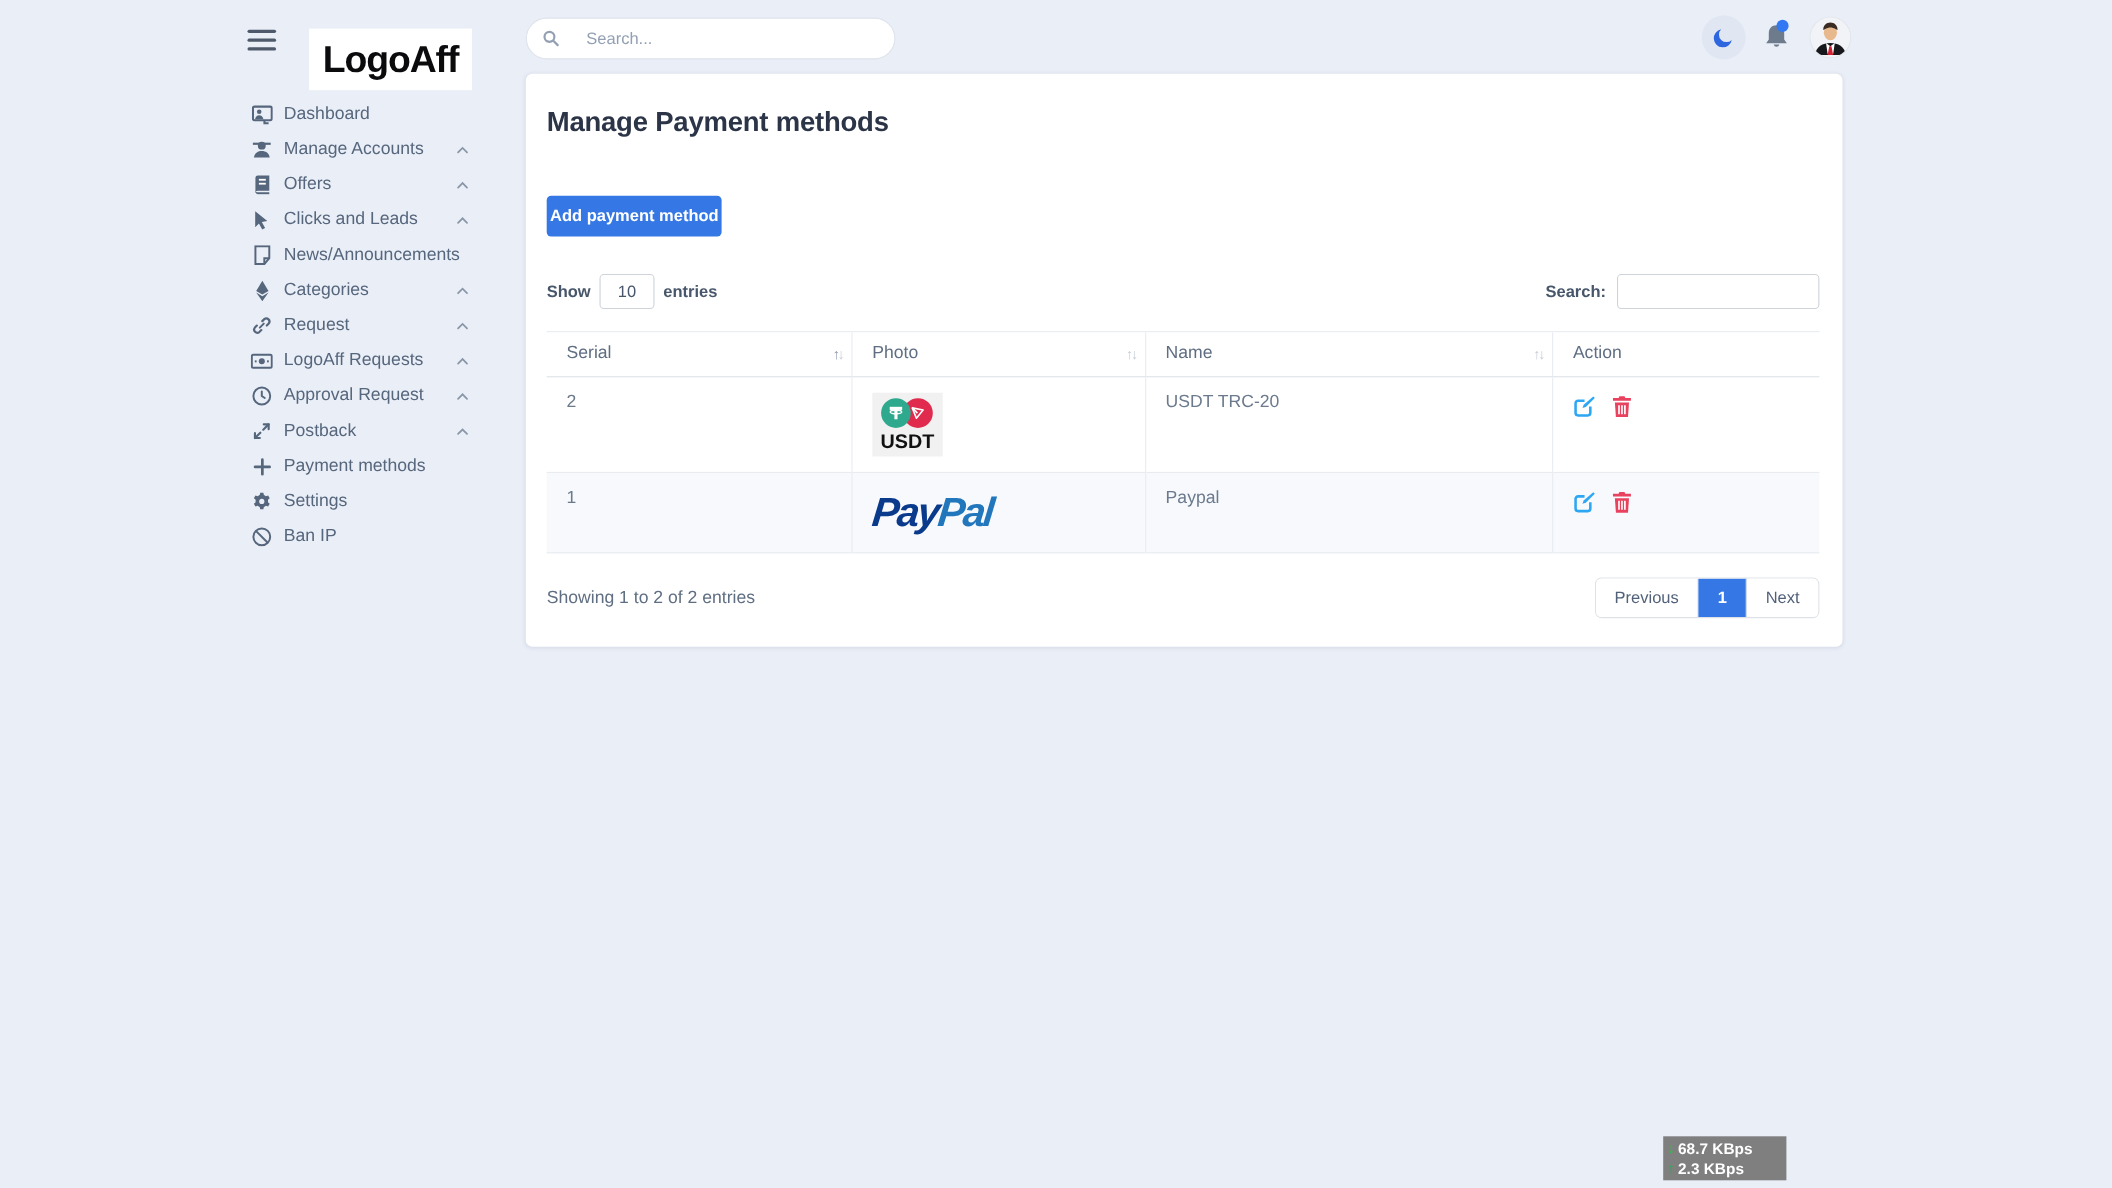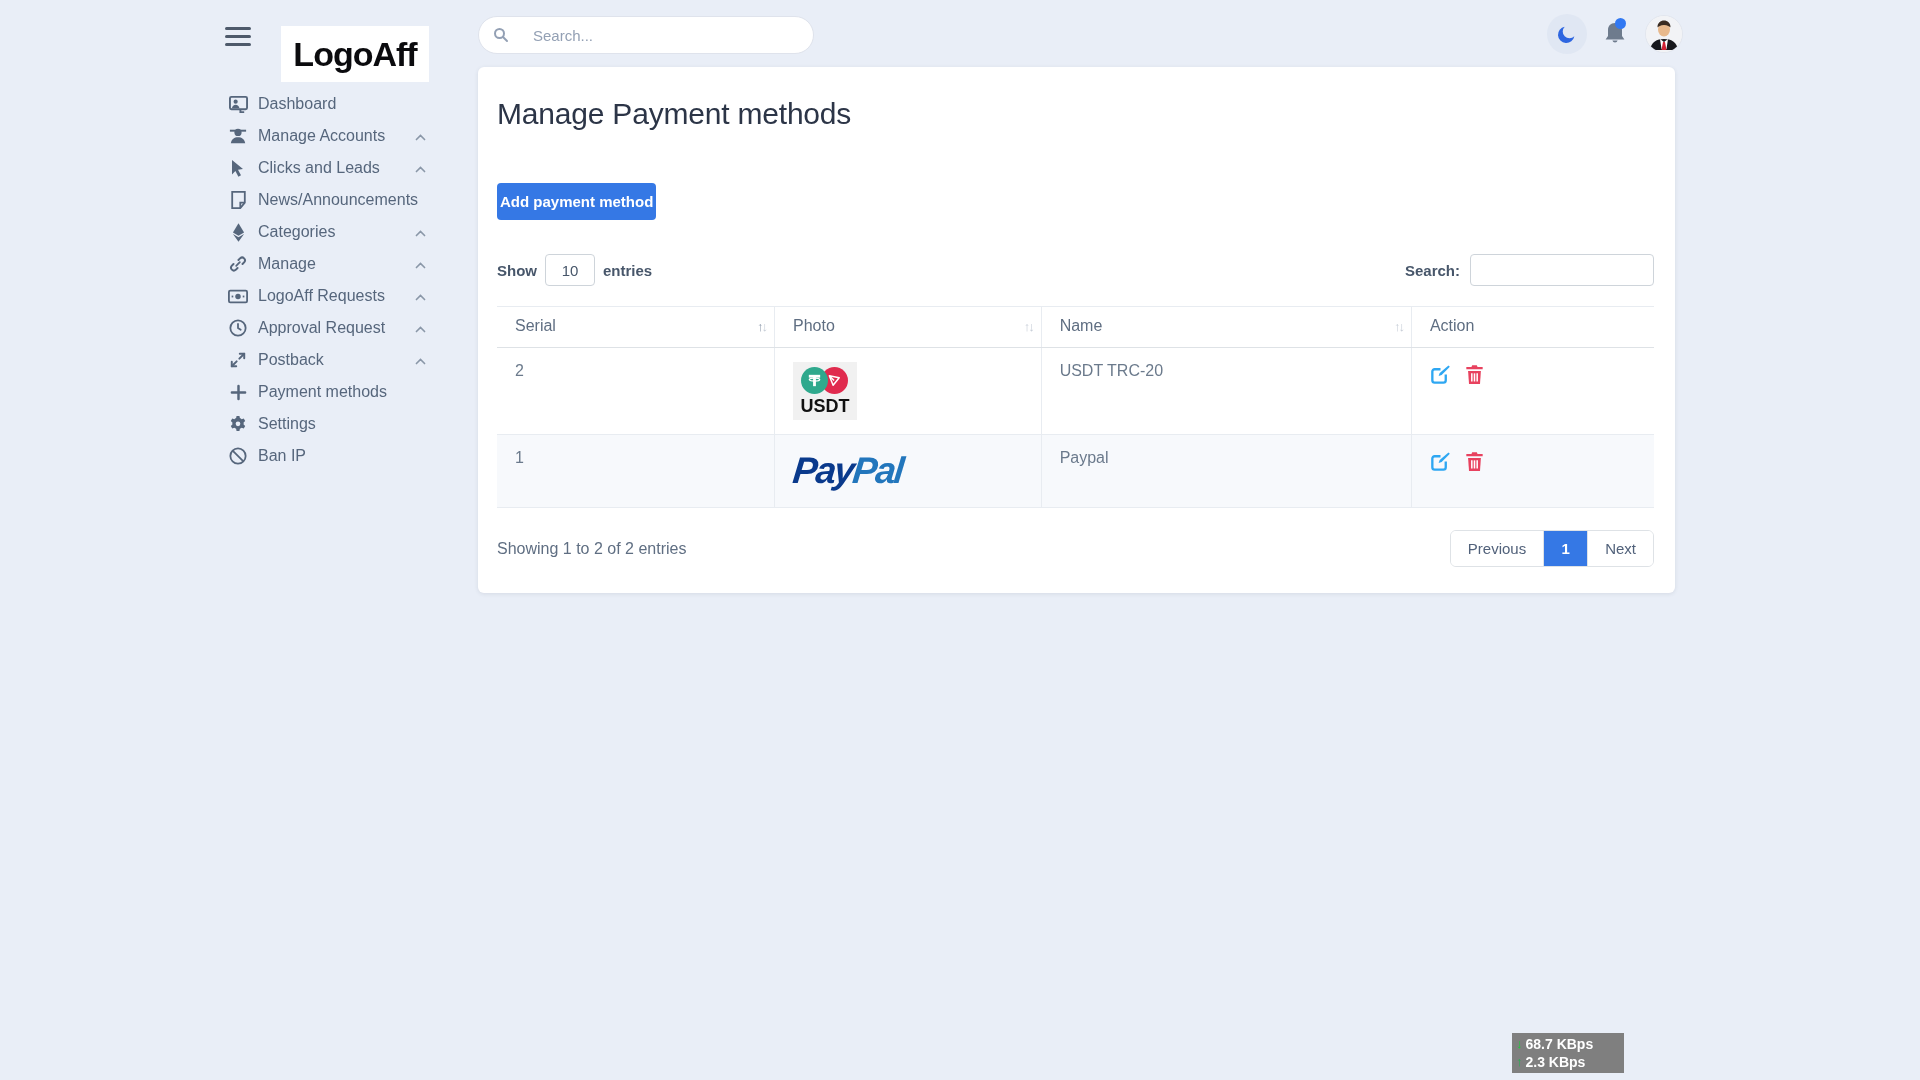--- a/index.html
+++ b/index.html
@@ -48,21 +48,21 @@
   .side-item .s-label { font-size:16px; font-weight:500; }
   .side-item .chev { position:absolute; left:414px; top:10px; }
 
   
   .card {
     position:absolute; left:478px; top:67px; width:1197px; min-height:469px;
     background:#ffffff; border-radius:6px;
     box-shadow:0 1px 4px rgba(40,50,70,0.10);
     padding:30px 21px 26px 19px;
   }
-  .page-title { font-size:30px; font-weight:400; color:#2c3547; letter-spacing:-0.2px; }
+  .page-title { font-size:25px; font-weight:700; color:#2c3547; letter-spacing:-0.2px; }
   .add-btn {
     margin-top:52px; display:inline-block; background:#3578e5; color:#ffffff;
     border:none; border-radius:4px; font-size:15px; font-weight:600;
     padding:10px 3px; cursor:pointer; font-family:inherit;
   }
   .controls { margin-top:34px; display:flex; align-items:center; font-size:15px; color:#47566a; }
   .controls .lbl { font-weight:600; }
   .show-input {
     width:50px; height:32px; margin:0 8px; text-align:center; font-size:15px; color:#47566a;
     border:1px solid #ced4da; border-radius:4px; outline:none; font-family:inherit;
@@ -195,20 +195,34 @@
           <path d="M2 18c.8-4.5 4-6.5 8-6.5s7.2 2 8 6.5z" fill="#56667c"></path>
           <rect x="1" y="3" width="18" height="2.2" fill="#56667c"></rect>
         </svg>
     </span>
     <span class="s-label">Manage Accounts</span>
     <span class="chev"><svg width="13" height="13" viewBox="0 0 16 16">
           <path d="M3 10.5l5-5 5 5" stroke="#8a97a8" stroke-width="2" fill="none" stroke-linecap="round"></path>
         </svg></span>
   </div>
 
+  <div class="side-item">
+    <span class="s-icon">
+      <svg width="17" height="18" viewBox="0 0 18 20">
+          <path d="M2 3a2.5 2.5 0 0 1 2.5-2.5H16V16H4.5A2.5 2.5 0 0 0 2 18.5z" fill="#56667c"></path>
+          <rect x="5.5" y="4" width="7" height="1.8" fill="#ffffff"></rect>
+          <rect x="5.5" y="8" width="7" height="1.8" fill="#ffffff"></rect>
+          <path d="M2 16.5c0 1.7 1.1 3 2.5 3H16v-2H4.5c-1 0-2.5-.3-2.5-1z" fill="#56667c"></path>
+        </svg>
+    </span>
+    <span class="s-label">Offers</span>
+    <span class="chev"><svg width="13" height="13" viewBox="0 0 16 16">
+          <path d="M3 10.5l5-5 5 5" stroke="#8a97a8" stroke-width="2" fill="none" stroke-linecap="round"></path>
+        </svg></span>
+  </div>
 
   <div class="side-item">
     <span class="s-icon">
       <svg width="16" height="18" viewBox="0 0 16 18">
           <path d="M2 1l11 9-5 .8 3 5.5-2.6 1.4-3-5.6L2 15.5z" fill="#56667c"></path>
         </svg>
     </span>
     <span class="s-label">Clicks and Leads</span>
     <span class="chev"><svg width="13" height="13" viewBox="0 0 16 16">
           <path d="M3 10.5l5-5 5 5" stroke="#8a97a8" stroke-width="2" fill="none" stroke-linecap="round"></path>
@@ -239,21 +253,21 @@
   </div>
 
   <div class="side-item">
     <span class="s-icon">
       <svg width="18" height="18" viewBox="0 0 20 20">
           <path d="M8 12l4-4" stroke="#56667c" stroke-width="2" stroke-linecap="round"></path>
           <path d="M10.5 5.5l2-2a3.2 3.2 0 0 1 4.5 4.5l-2 2" fill="none" stroke="#56667c" stroke-width="2.2" stroke-linecap="round"></path>
           <path d="M9.5 14.5l-2 2A3.2 3.2 0 0 1 3 12l2-2" fill="none" stroke="#56667c" stroke-width="2.2" stroke-linecap="round"></path>
         </svg>
     </span>
-    <span class="s-label">Manage</span>
+    <span class="s-label">Request</span>
     <span class="chev"><svg width="13" height="13" viewBox="0 0 16 16">
           <path d="M3 10.5l5-5 5 5" stroke="#8a97a8" stroke-width="2" fill="none" stroke-linecap="round"></path>
         </svg></span>
   </div>
 
   <div class="side-item">
     <span class="s-icon">
       <svg width="20" height="15" viewBox="0 0 22 15">
           <rect x="1" y="1" width="20" height="13" rx="1.5" fill="none" stroke="#56667c" stroke-width="2"></rect>
           <circle cx="11" cy="7.5" r="3" fill="#56667c"></circle>

